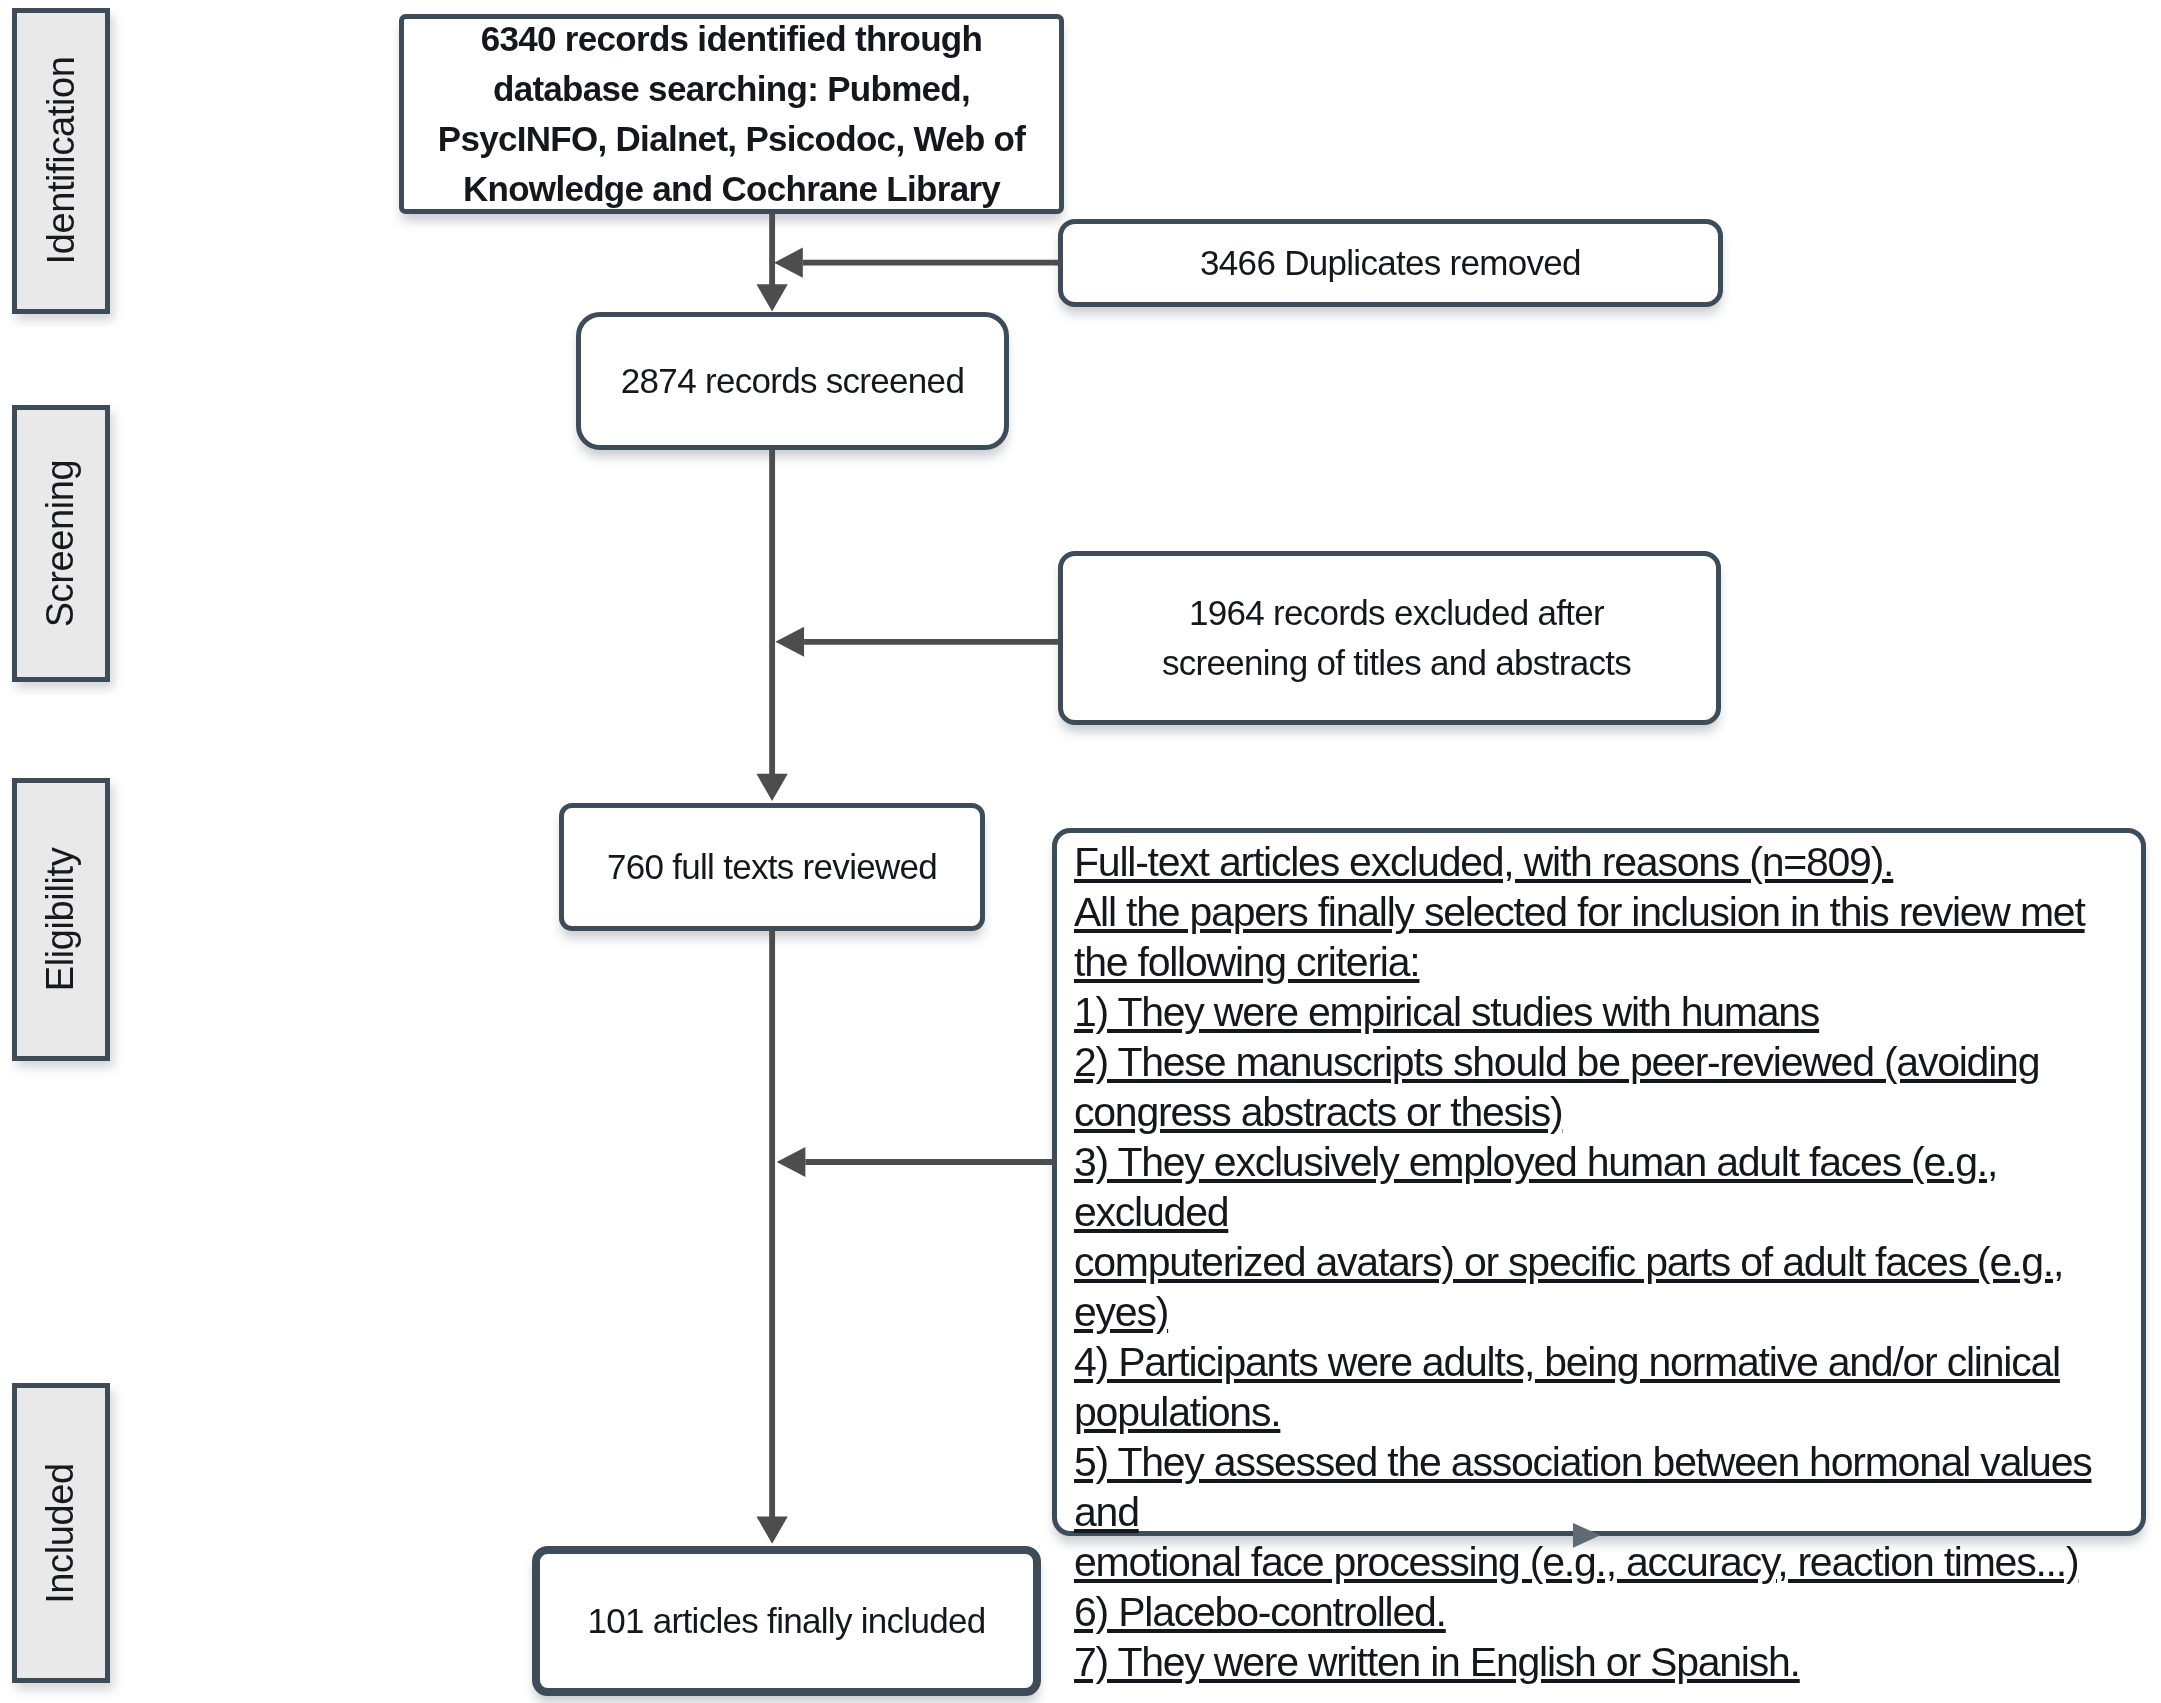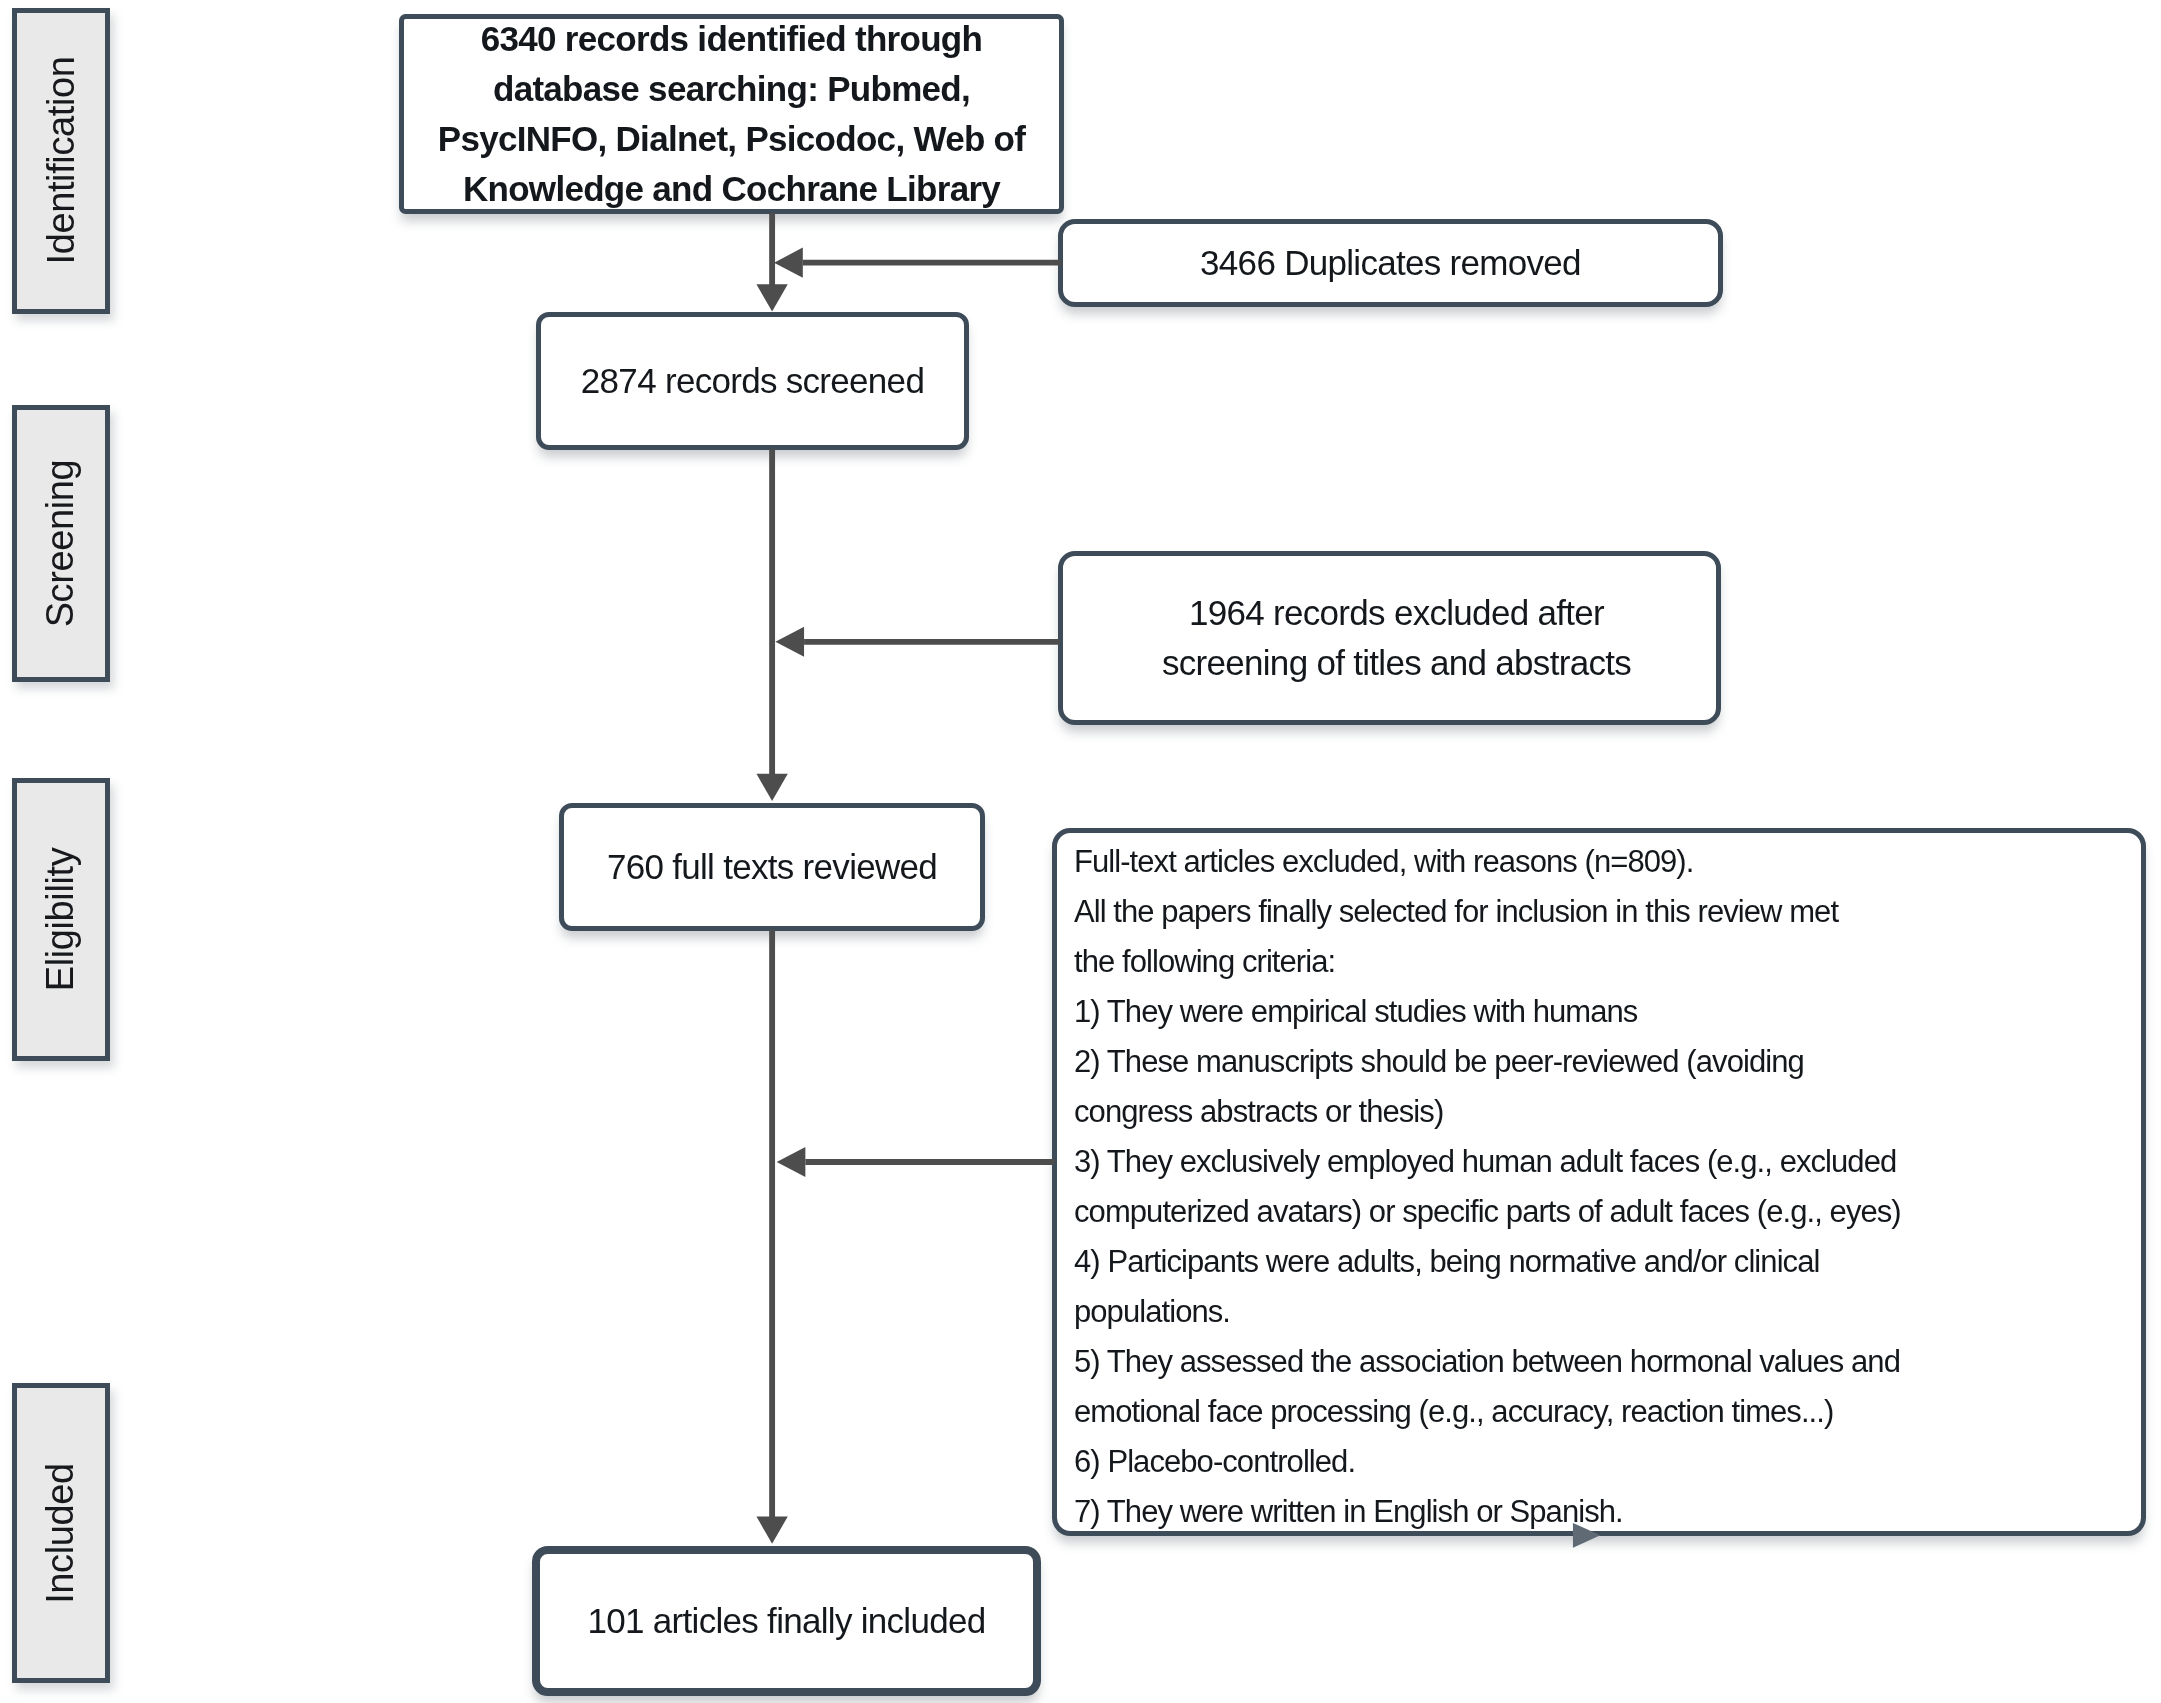--- a/index.html
+++ b/index.html
@@ -56,35 +56,36 @@
     justify-content: center;
     text-align: center;
     font-size: 35px;
     letter-spacing: -0.02em;
     line-height: 50px;
     white-space: pre-line;
     box-shadow: 0 9.1px 10.4px -2.6px rgba(80,90,100,0.30);
   }
   .box-identified { left: 399px;  top: 13.7px;   width: 665px; height: 200px; border-radius: 6.5px; font-weight: bold; }
   .box-duplicates { left: 1058px; top: 219px;  width: 665px; height: 88px; border-radius: 17px; }
-  .box-screened   { left: 536px;  top: 312px;  width: 433px;  height: 138px; border-radius: 13px; }
+  .box-screened   { left: 576px;  top: 312px;  width: 433px;  height: 138px; border-radius: 24px; }
   .box-excluded   { left: 1058px; top: 551px;  width: 663px; height: 174px; border-radius: 17px; padding-left: 14px; }
   .box-reviewed   { left: 559px;  top: 803px; width: 426px;  height: 128px; border-radius: 13px; }
   .box-included   { left: 532px;  top: 1546px; width: 509px;  height: 150px; border-radius: 15.7px; border-width: 8.5px; }
 
   .box-criteria {
     left: 1052px; top: 828px; width: 1094px; height: 708px;
     border-radius: 18.3px;
     align-items: flex-start;
     justify-content: flex-start;
     text-align: left;
     padding: 3.9px 17px 0 17px;
-    font-size: 31px;
+    font-size: 41px;
     letter-spacing: -0.03em;
     line-height: 50px;
+    text-decoration: underline;
   }
 
   
   .arrows {
     position: absolute;
     left: 0; top: 0;
     width: 2161px; height: 1704px;
     pointer-events: none;
   }
   .arrows line { stroke: var(--arrow); stroke-width: 9; }

